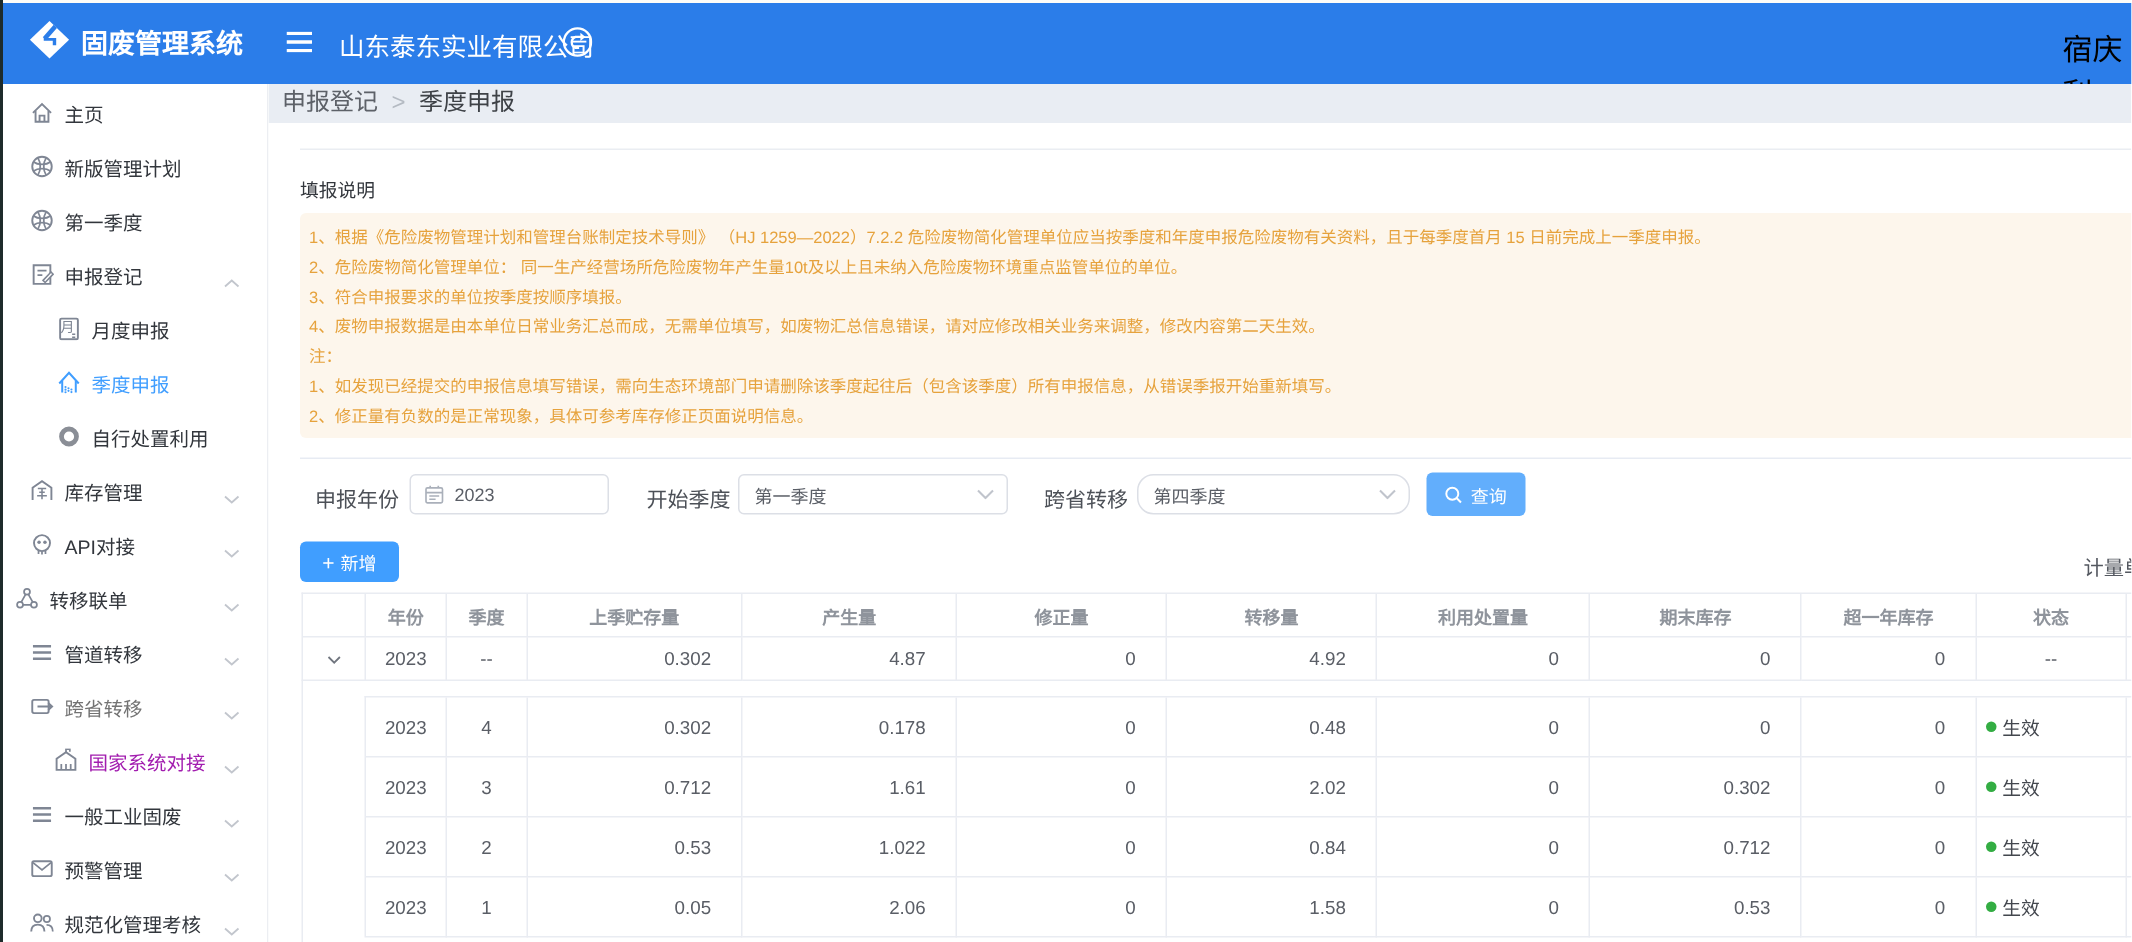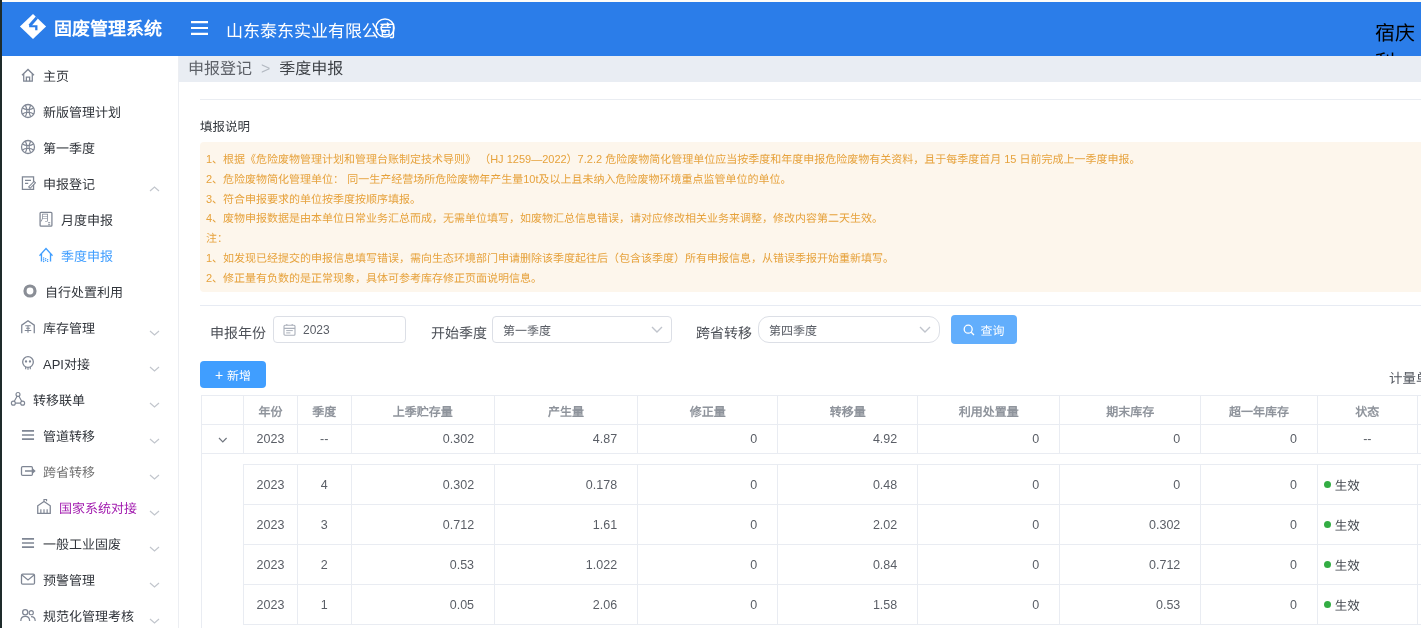--- a/index.html
+++ b/index.html
@@ -147,21 +147,21 @@
                 <circle cx="7.7" cy="11.3" r="0.62"></circle>
                 <circle cx="7.7" cy="12.8" r="0.62"></circle>
                 <circle cx="9.4" cy="12" r="0.62"></circle>
                 <circle cx="9.4" cy="13.5" r="0.62"></circle>
               </g>
             </g>
           </svg>
         </span>
         <span class="mlb">季度申报</span>
       </div>
-<div class="mi" style="top:217px;padding-left:20px;color:#32363c">
+<div class="mi" style="top:217px;padding-left:36px;color:#32363c">
         <span class="mic">
           <svg width="16" height="16" viewBox="0 0 16 16" fill="none">
             <circle cx="8" cy="8" r="5" stroke="#8a8e96" stroke-width="3.2"></circle>
           </svg>
         </span>
         <span class="mlb">自行处置利用</span>
       </div>
 <div class="mi" style="top:253px;padding-left:18px;color:#32363c">
         <span class="mic">
           <svg width="16" height="16" viewBox="0 0 16 16" fill="none">

